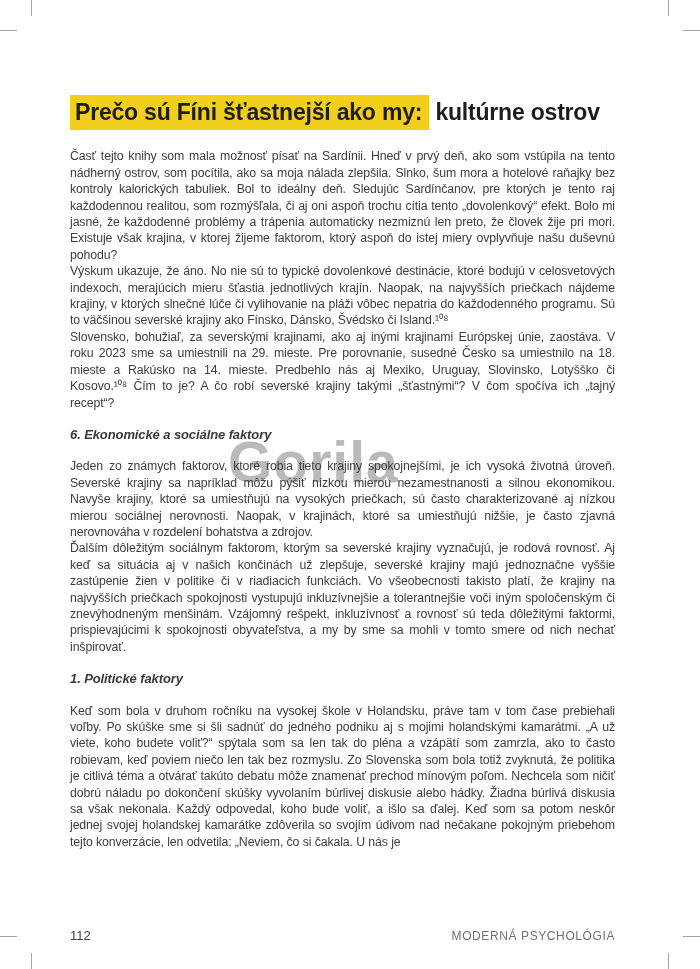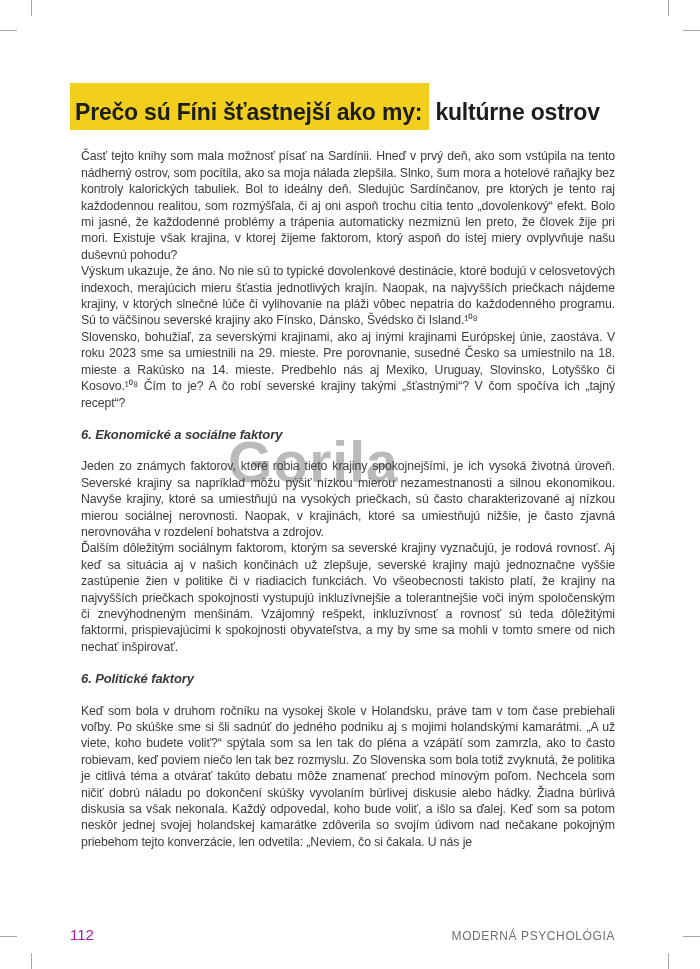--- a/index.html
+++ b/index.html
@@ -49,30 +49,29 @@
     font-size: 23px;
     font-weight: bold;
     color: #1d1d1b;
     letter-spacing: -0.2px;
     line-height: 34px;
     margin-bottom: 19px;
     white-space: nowrap;
   }
   .title .hl {
     background: #f2cf1d;
-    padding: 16px 7px 5px 5px;
+    padding: 4px 7px 5px 5px;
   }
 
   .bodytext {
     font-size: 12.3px;
     line-height: 16.4px;
     color: #3d3d3d;
     text-align: justify;
     letter-spacing: -0.1px;
-    margin-left: 11px;
   }
   .bodytext p { margin: 0; }
 
   .sec-heading {
     font-size: 13px;
     font-weight: bold;
     font-style: italic;
     color: #3a3a3a;
     margin: 16px 0 15px 0;
     text-align: left;
@@ -82,22 +81,22 @@
     position: absolute;
     left: 70px;
     top: 886px;
     width: 545px;
     display: flex;
     justify-content: space-between;
     align-items: baseline;
     z-index: 1;
   }
   .footer .pagenum {
-    font-size: 15px;
-    color: #a21caf;
+    font-size: 13px;
+    color: #404040;
   }
   .footer .pub {
     font-size: 12px;
     color: #6f6f6f;
     letter-spacing: 0.6px;
     margin-top: 43px;
   }
 </style>
 </head>
 <body>
@@ -120,21 +119,21 @@
   <div class="bodytext">
 
     <p>Časť tejto knihy som mala možnosť písať na Sardínii. Hneď v prvý deň, ako som vstúpila na tento nádherný ostrov, som pocítila, ako sa moja nálada zlepšila. Slnko, šum mora a hotelové raňajky bez kontroly kalorických tabuliek. Bol to ideálny deň. Sledujúc Sardínčanov, pre ktorých je tento raj každodennou realitou, som rozmýšľala, či aj oni aspoň trochu cítia tento „dovolenkový“ efekt. Bolo mi jasné, že každodenné problémy a trápenia automaticky nezmiznú len preto, že človek žije pri mori. Existuje však krajina, v ktorej žijeme faktorom, ktorý aspoň do istej miery ovplyvňuje našu duševnú pohodu?</p>
     <p>Výskum ukazuje, že áno. No nie sú to typické dovolenkové destinácie, ktoré bodujú v celosvetových indexoch, merajúcich mieru šťastia jednotlivých krajín. Naopak, na najvyšších priečkach nájdeme krajiny, v ktorých slnečné lúče či vylihovanie na pláži vôbec nepatria do každodenného programu. Sú to väčšinou severské krajiny ako Fínsko, Dánsko, Švédsko či Island.¹⁰⁸</p>
     <p>Slovensko, bohužiaľ, za severskými krajinami, ako aj inými krajinami Európskej únie, zaostáva. V roku 2023 sme sa umiestnili na 29. mieste. Pre porovnanie, susedné Česko sa umiestnilo na 18. mieste a Rakúsko na 14. mieste. Predbehlo nás aj Mexiko, Uruguay, Slovinsko, Lotyšško či Kosovo.¹⁰⁸ Čím to je? A čo robí severské krajiny takými „šťastnými“? V čom spočíva ich „tajný recept“?</p>
 
     <h2 class="sec-heading">6. Ekonomické a sociálne faktory</h2>
     <p>Jeden zo známych faktorov, ktoré robia tieto krajiny spokojnejšími, je ich vysoká životná úroveň. Severské krajiny sa napríklad môžu pýšiť nízkou mierou nezamestnanosti a silnou ekonomikou. Navyše krajiny, ktoré sa umiestňujú na vysokých priečkach, sú často charakterizované aj nízkou mierou sociálnej nerovnosti. Naopak, v krajinách, ktoré sa umiestňujú nižšie, je často zjavná nerovnováha v rozdelení bohatstva a zdrojov.</p>
     <p>Ďalším dôležitým sociálnym faktorom, ktorým sa severské krajiny vyznačujú, je rodová rovnosť. Aj keď sa situácia aj v našich končinách už zlepšuje, severské krajiny majú jednoznačne vyššie zastúpenie žien v politike či v riadiacich funkciách. Vo všeobecnosti takisto platí, že krajiny na najvyšších priečkach spokojnosti vystupujú inkluzívnejšie a tolerantnejšie voči iným spoločenským či znevýhodneným menšinám. Vzájomný rešpekt, inkluzívnosť a rovnosť sú teda dôležitými faktormi, prispievajúcimi k spokojnosti obyvateľstva, a my by sme sa mohli v tomto smere od nich nechať inšpirovať.</p>
 
-    <h2 class="sec-heading">6. Politické faktory</h2>
+    <h2 class="sec-heading">1. Politické faktory</h2>
     <p>Keď som bola v druhom ročníku na vysokej škole v Holandsku, práve tam v tom čase prebiehali voľby. Po skúške sme si šli sadnúť do jedného podniku aj s mojimi holandskými kamarátmi. „A už viete, koho budete voliť?“ spýtala som sa len tak do pléna a vzápätí som zamrzla, ako to často robievam, keď poviem niečo len tak bez rozmyslu. Zo Slovenska som bola totiž zvyknutá, že politika je citlivá téma a otvárať takúto debatu môže znamenať prechod mínovým poľom. Nechcela som ničiť dobrú náladu po dokončení skúšky vyvolaním búrlivej diskusie alebo hádky. Žiadna búrlivá diskusia sa však nekonala. Každý odpovedal, koho bude voliť, a išlo sa ďalej. Keď som sa potom neskôr jednej svojej holandskej kamarátke zdôverila so svojím údivom nad nečakane pokojným priebehom tejto konverzácie, len odvetila: „Neviem, čo si čakala. U nás je</p>
 
   </div>
 </div>
 
 <div class="footer">
   <span class="pagenum">112</span>
   <span class="pub">MODERNÁ PSYCHOLÓGIA</span>
 </div>
 

